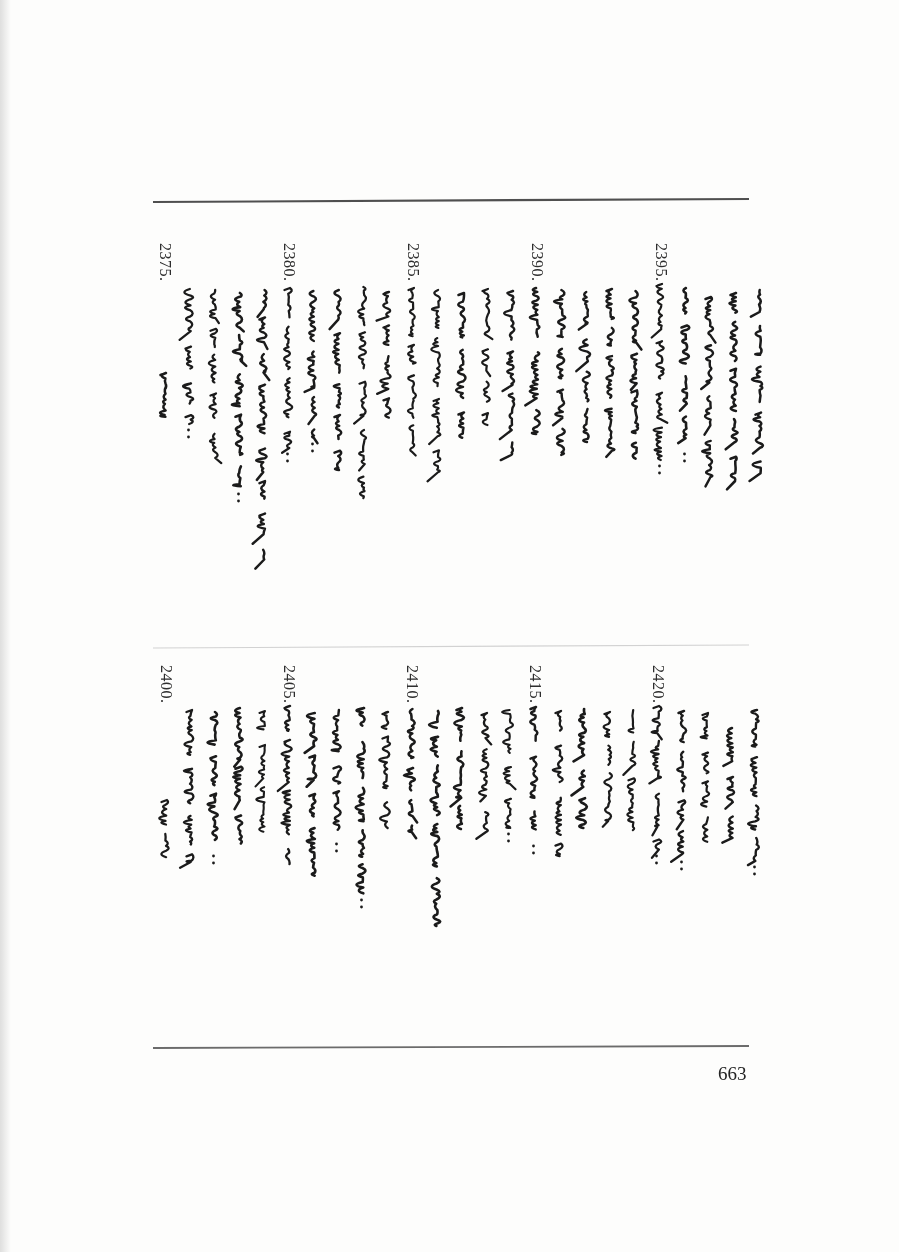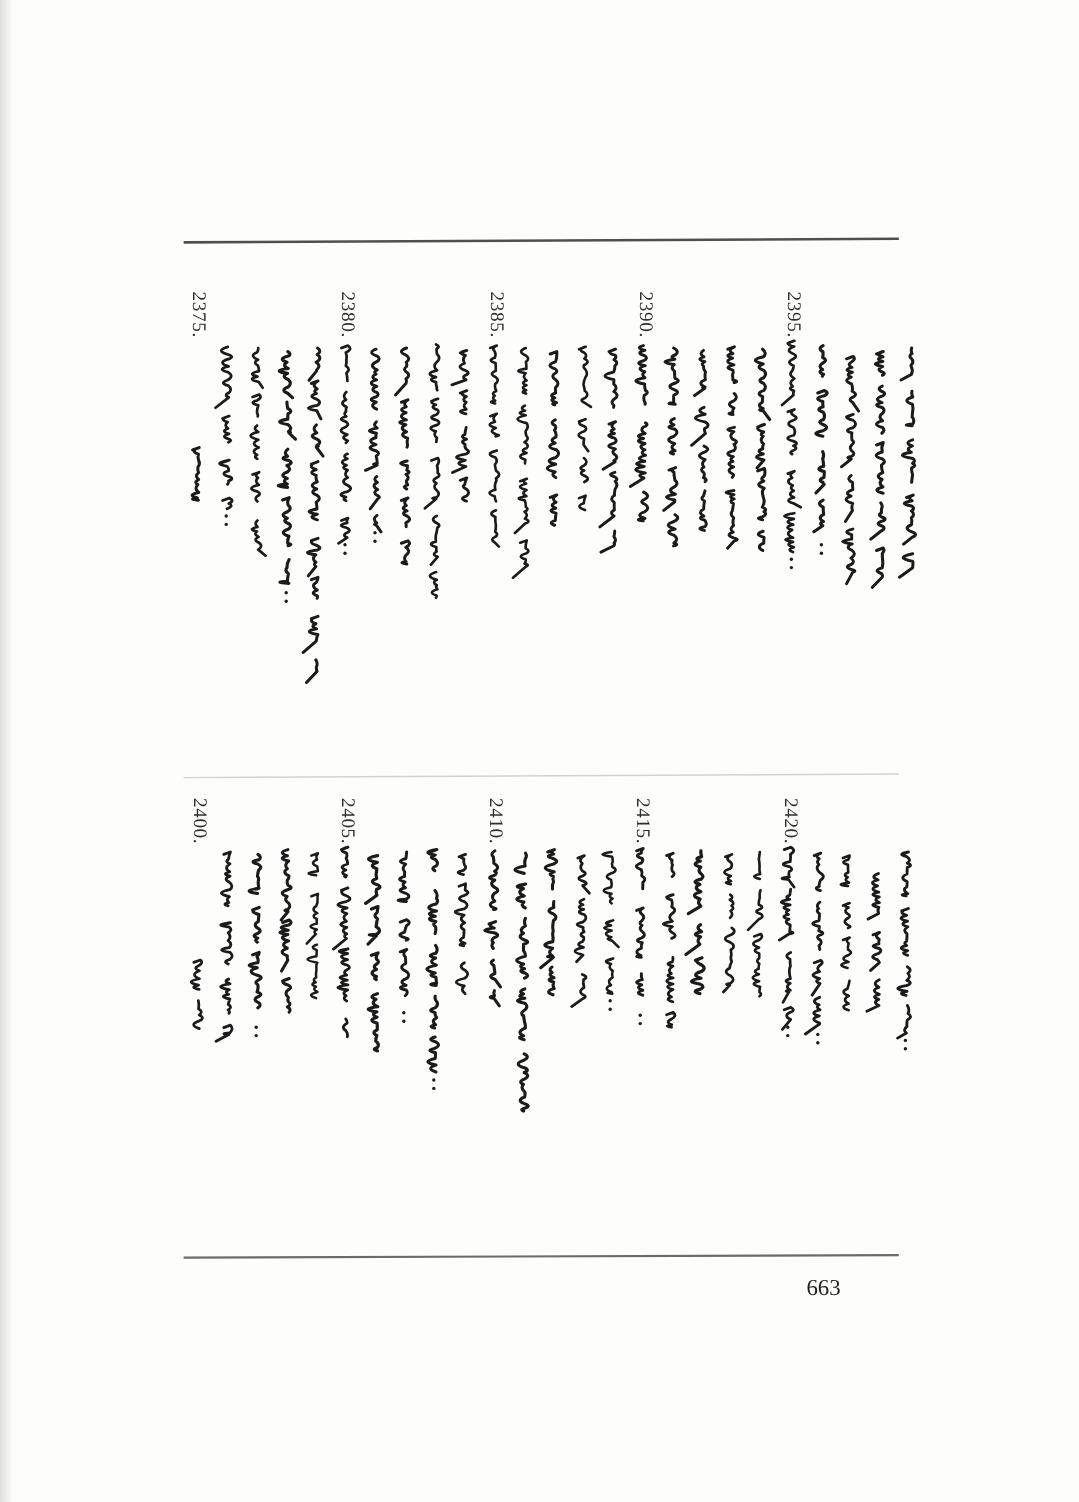--- a/index.html
+++ b/index.html
@@ -22,21 +22,21 @@
     font-size:16px;
     line-height:1;
     color:#2e2e2e;
     letter-spacing:0.5px;
     transform:rotate(90deg);
     transform-origin:top left;
     white-space:nowrap;
   }
   .pagenum{
     position:absolute;
-    left:672px;top:1063px;
+    left:718px;top:1063px;
     font-family:"Liberation Serif", serif;
     font-size:19px;
     letter-spacing:0px;
     color:#242424;
   }
 </style>
 </head>
 <body>
 
 <div class="page">

